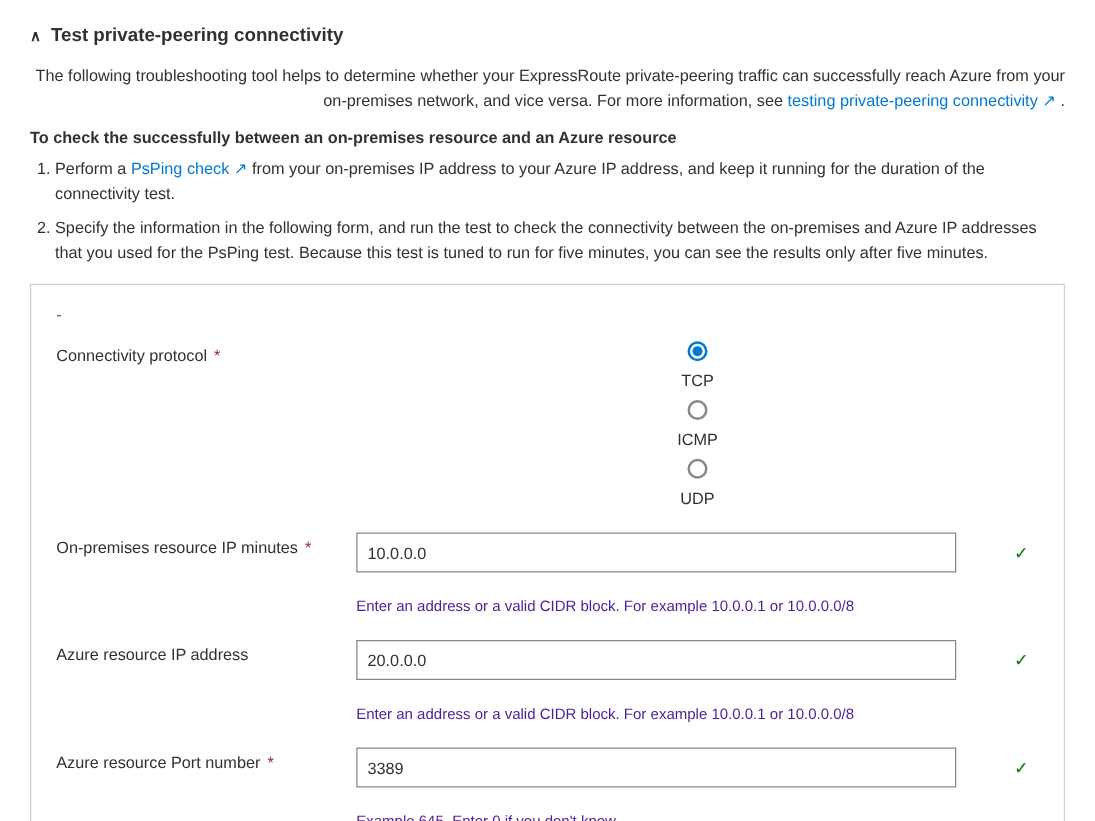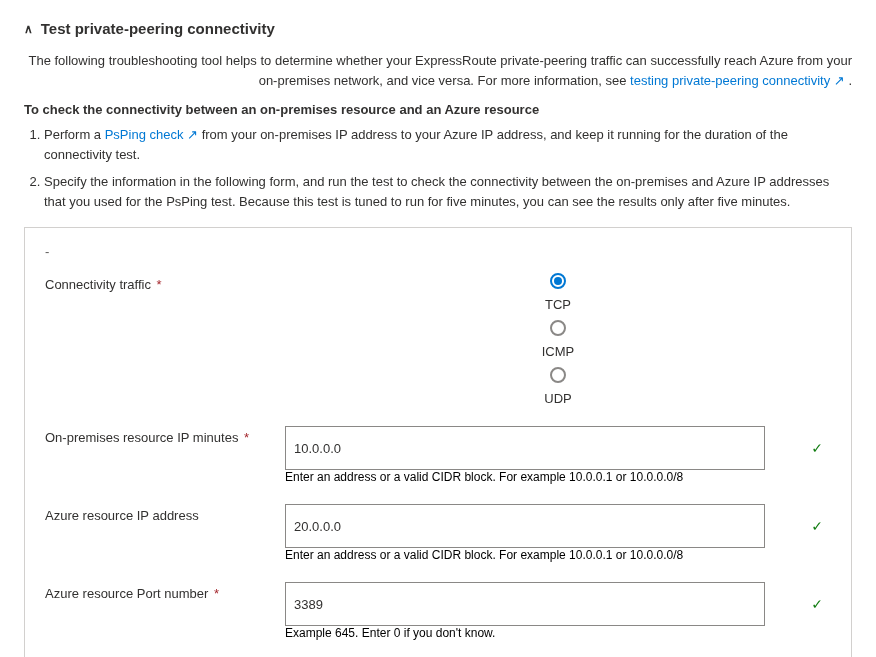--- a/index.html
+++ b/index.html
@@ -119,39 +119,39 @@
       font-size: 13px;
       color: #323130;
       cursor: pointer;
     }
     .text-input-wrapper {
       position: relative;
     }
     .text-input {
       width: 100%;
       max-width: 480px;
-      height: 44px;
+      height: 32px;
       padding: 0 32px 0 8px;
       border: 1px solid #8a8886;
       font-size: 13px;
       color: #323130;
       outline: none;
     }
     .check-icon {
       position: absolute;
       right: 8px;
       top: 50%;
       transform: translateY(-50%);
       color: #107c10;
       font-size: 14px;
     }
     .input-hint {
       font-size: 12px;
-      color: #000000;
-      margin-top: 0;
+      color: #4c1d95;
+      margin-top: 20px;
     }
     .submit-btn {
       background: #0078d4;
       color: #fff;
       border: none;
       padding: 8px 36px;
       font-size: 13px;
       font-weight: 400;
       cursor: pointer;
       margin-top: 8px;
@@ -169,21 +169,21 @@
 
   <p class="description-text">
     <span>The following troubleshooting tool helps to determine whether your ExpressRoute private-peering traffic can successfully reach Azure from your on-premises network, and vice versa. For more information, see</span>
     <a href="#" class="link">
       <span>testing private-peering connectivity</span>
       <span> ↗</span>
     </a>
     <span>.</span>
   </p>
 
-  <span class="bold-header">To check the connectivity between an on-premises resource and an Azure resource</span>
+  <span class="bold-header">To check the successfully between an on-premises resource and an Azure resource</span>
 
   <ol class="steps-list">
     <li>
       <span>Perform a</span>
       <a href="#" class="link">
         <span>PsPing check</span>
         <span> ↗</span>
       </a>
       <span>from your on-premises IP address to your Azure IP address, and keep it running for the duration of the connectivity test.</span>
     </li>
@@ -193,21 +193,21 @@
   </ol>
 
   <div class="form-panel">
 
     
     <div class="dash-label">-</div>
 
     
     <div class="form-row">
       <div class="form-label">
-        <span>Connectivity traffic</span>
+        <span>Connectivity protocol</span>
         <span class="required-star">*</span>
       </div>
       <div class="form-control">
         <div class="radio-group">
           <label class="radio-option">
             <input type="radio" class="radio-input" name="protocol" checked="" style="">
             <span class="radio-label">TCP</span>
           </label>
           <label class="radio-option">
             <input type="radio" class="radio-input" name="protocol" style="">

